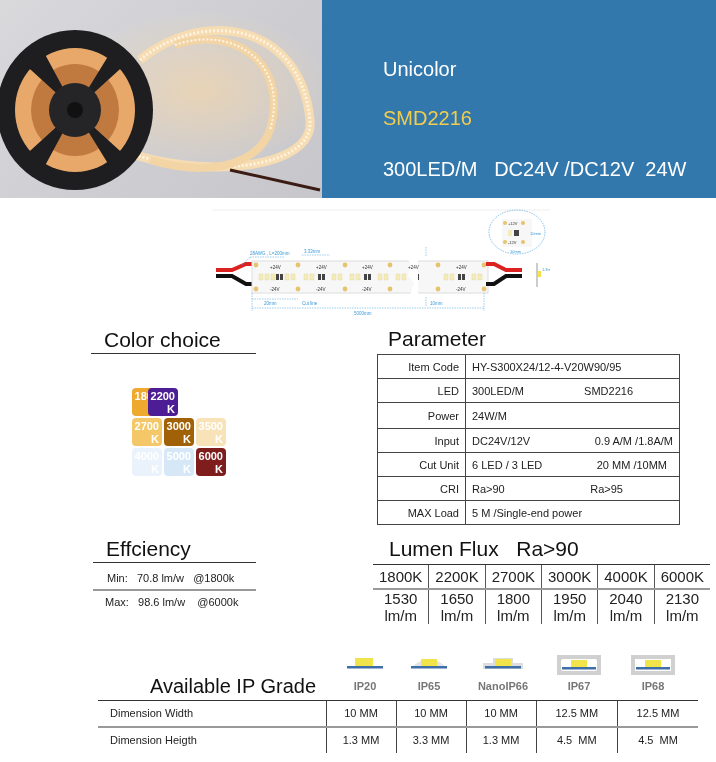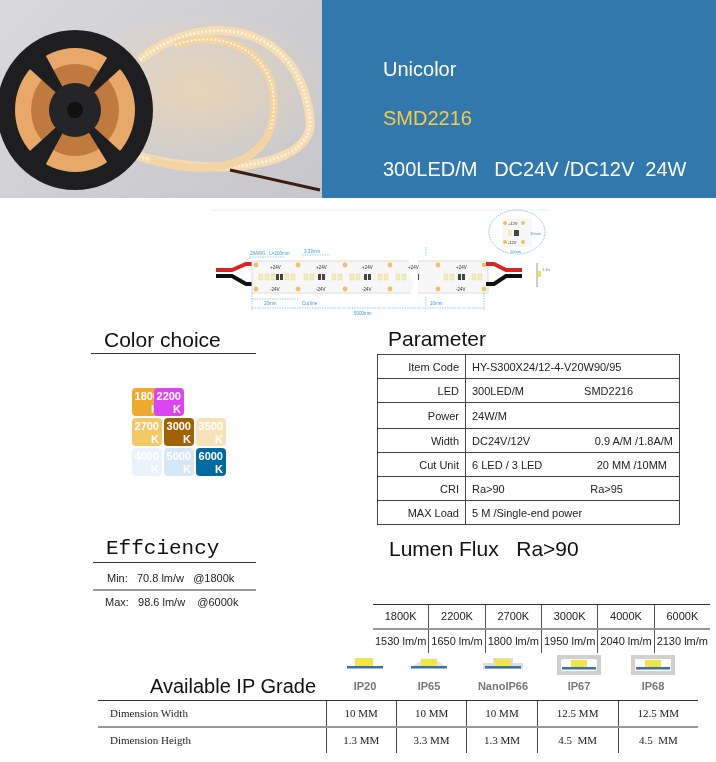--- a/index.html
+++ b/index.html
@@ -26,21 +26,21 @@
   
   table.param { border-collapse: collapse; font-size: 11px; }
   table.param td { border: 1px solid #444; height: 24px; padding: 0 6px; }
   table.param td.lbl { text-align: right; width: 88px; }
   .two { display: flex; justify-content: space-between; }
 
   
   .eff-row { font-size: 11px; color: #222; }
 
   
-  table.lumen { border-collapse: collapse; font-size: 11px; margin-top: 40px; }
+  table.lumen { border-collapse: collapse; font-size: 15px; }
   table.lumen th, table.lumen td { font-weight: normal; text-align: center; padding: 0 1px; }
   table.lumen th { height: 24px; border-top: 1px solid #333; border-bottom: 2px solid #999; border-left: 1px solid #555; }
   table.lumen td { height: 24px; border-left: 1px solid #555; }
   table.lumen th:first-child, table.lumen td:first-child { border-left: none; }
 
   
   .ip-icons { left: 328px; top: 654px; width: 370px; height: 44px; }
   .ip-col { position: absolute; top: 0; width: 74px; text-align: center; }
   .ip-label { font-size: 11px; color: #777; font-weight: bold; margin-top: 4px; }
   table.ip { border-collapse: collapse; font-size: 11px; }
@@ -192,27 +192,27 @@
       </g>
     <line x1="325" y1="56" x2="325" y2="80" stroke="#999" stroke-width="1"></line>
     <rect x="326" y="64" width="3" height="6" fill="#f4e04e"></rect>
   </svg>
 </div>
 
 <div class="abs sec-title" style="left:104px; top:328px;">Color choice</div>
 <div class="abs rule" style="left:91px; top:353px; width:165px;"></div>
 <div class="abs" style="left:132px; top:388px; width:100px; height:90px;">
   <div class="swatch" style="left:0; top:0; background:#eeaa2e"><span>1800</span><br><span>K</span></div>
-  <div class="swatch" style="left:22px; top:0; background:#d946ef"><span>2200</span><br><span>K</span></div>
+  <div class="swatch" style="left:16px; top:0; background:#4c1d95"><span>2200</span><br><span>K</span></div>
   <div class="swatch" style="left:0; top:30px; background:#f4c869"><span>2700</span><br><span>K</span></div>
   <div class="swatch" style="left:32px; top:30px; background:#a16207"><span>3000</span><br><span>K</span></div>
   <div class="swatch" style="left:64px; top:30px; background:#f8e3b8"><span>3500</span><br><span>K</span></div>
   <div class="swatch" style="left:0; top:60px; background:#eaf2fb"><span>4000</span><br><span>K</span></div>
   <div class="swatch" style="left:32px; top:60px; background:#d6e8f7"><span>5000</span><br><span>K</span></div>
-  <div class="swatch" style="left:64px; top:60px; background:#0369a1"><span>6000</span><br><span>K</span></div>
+  <div class="swatch" style="left:64px; top:60px; background:#7f1d1d"><span>6000</span><br><span>K</span></div>
 </div>
 
 <div class="abs sec-title" style="left:388px; top:327px;">Parameter</div>
 <table class="abs param" style="left:377px; top:354px; width:303px;">
   <tbody>
       <tr>
         <td class="lbl">Item Code</td>
         <td>HY-S300X24/12-4-V20W90/95</td>
       </tr>
   <tr>
@@ -222,21 +222,21 @@
             <span>300LED/M</span>
             <span>SMD2216</span>
           </div>
         </td>
       </tr>
   <tr style="height:26px">
         <td class="lbl">Power</td>
         <td>24W/M</td>
       </tr>
   <tr>
-        <td class="lbl">Width</td>
+        <td class="lbl">Input</td>
         <td>
           <div class="two">
             <span>DC24V/12V</span>
             <span>0.9 A/M /1.8A/M</span>
           </div>
         </td>
       </tr>
   <tr>
         <td class="lbl">Cut Unit</td>
         <td>
@@ -255,21 +255,21 @@
           </div>
         </td>
       </tr>
   <tr>
         <td class="lbl">MAX Load</td>
         <td>5 M /Single-end power</td>
       </tr>
 </tbody>
   </table>
 
-<div class="abs sec-title" style="left:106px; top:537px;font-family:Liberation Mono, monospace;">Effciency</div>
+<div class="abs sec-title" style="left:106px; top:537px;">Effciency</div>
 <div class="abs rule" style="left:93px; top:562px; width:163px;"></div>
 <div class="abs eff-row" style="left:107px; top:572px;">
   <span>Min:</span>&nbsp;&nbsp;&nbsp;<span>70.8 lm/w</span>&nbsp;&nbsp;&nbsp;<span>@1800k</span>
 </div>
 <div class="abs rule grey" style="left:93px; top:589px; width:163px;"></div>
 <div class="abs eff-row" style="left:105px; top:596px;">
   <span>Max:</span>&nbsp;&nbsp;&nbsp;<span>98.6 lm/w</span>&nbsp;&nbsp;&nbsp;&nbsp;<span>@6000k</span>
 </div>
 
 <div class="abs sec-title" style="left:389px; top:537px; white-space:pre;"><span>Lumen Flux</span>   <span>Ra&gt;90</span></div>
@@ -332,21 +332,21 @@
   <div class="ip-col" style="left:288px">
     <svg width="46" height="22" viewBox="0 0 46 22">
         <rect x="1" y="1" width="44" height="20" fill="#d0d0d0"></rect>
         <rect x="5" y="5" width="36" height="12" fill="#fff"></rect>
         <rect x="15" y="6" width="16" height="7" fill="#f0e44a"></rect>
         <rect x="6" y="13" width="34" height="2.5" fill="#3f6fa8"></rect>
       </svg>
     <div class="ip-label" style="margin-top:0">IP68</div>
   </div>
 </div>
-<table class="abs ip" style="left:98px; top:700px; width:600px;font-family:Liberation Serif, serif;">
+<table class="abs ip" style="left:98px; top:700px; width:600px;">
   <tbody>
       <tr class="top">
     <td class="lbl">Dimension Width</td>
     <td class="v">10 MM</td>
     <td class="v">10 MM</td>
     <td class="v">10 MM</td>
     <td class="v">12.5 MM</td>
     <td class="v">12.5 MM</td>
   </tr>
   <tr>

